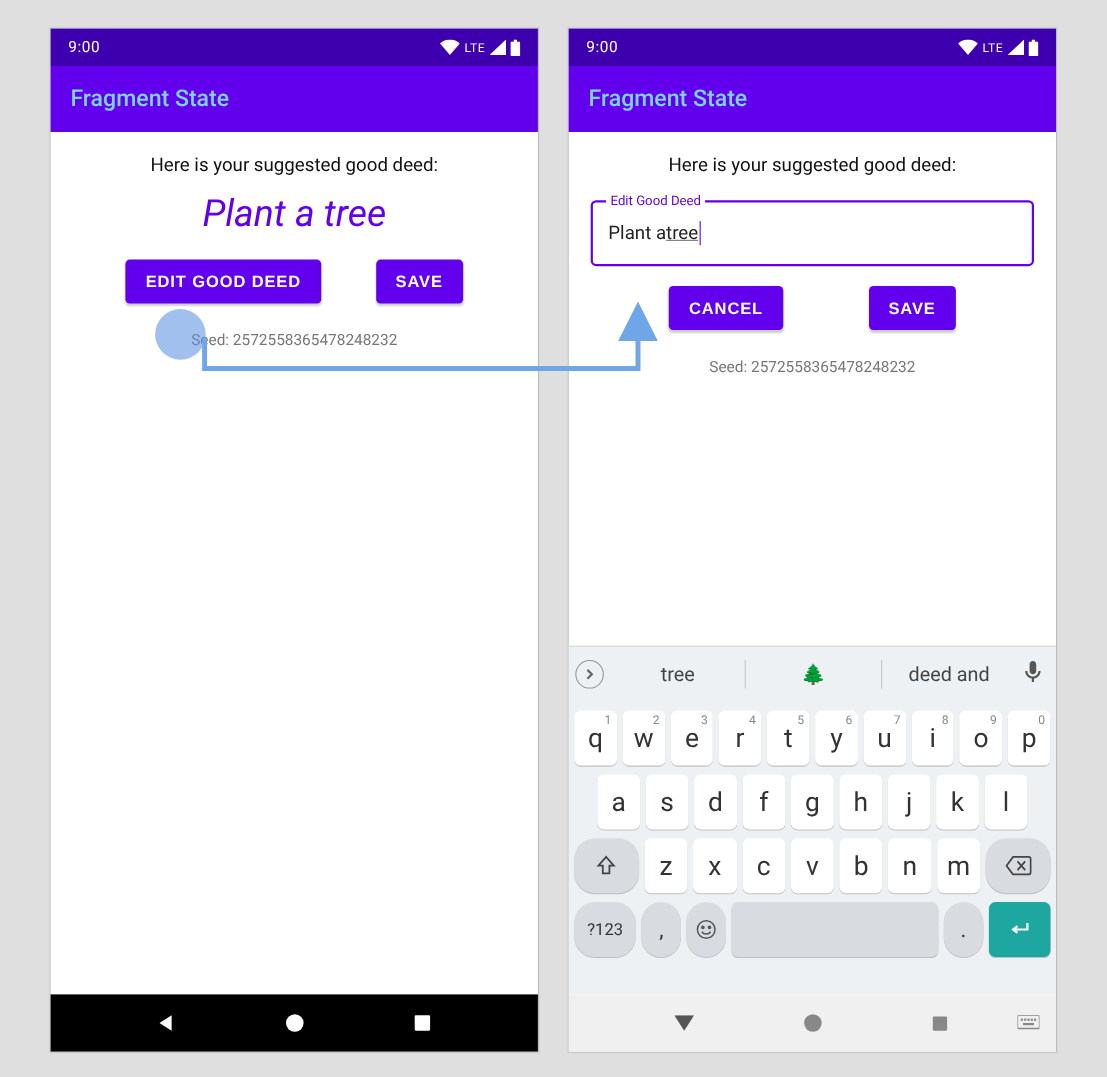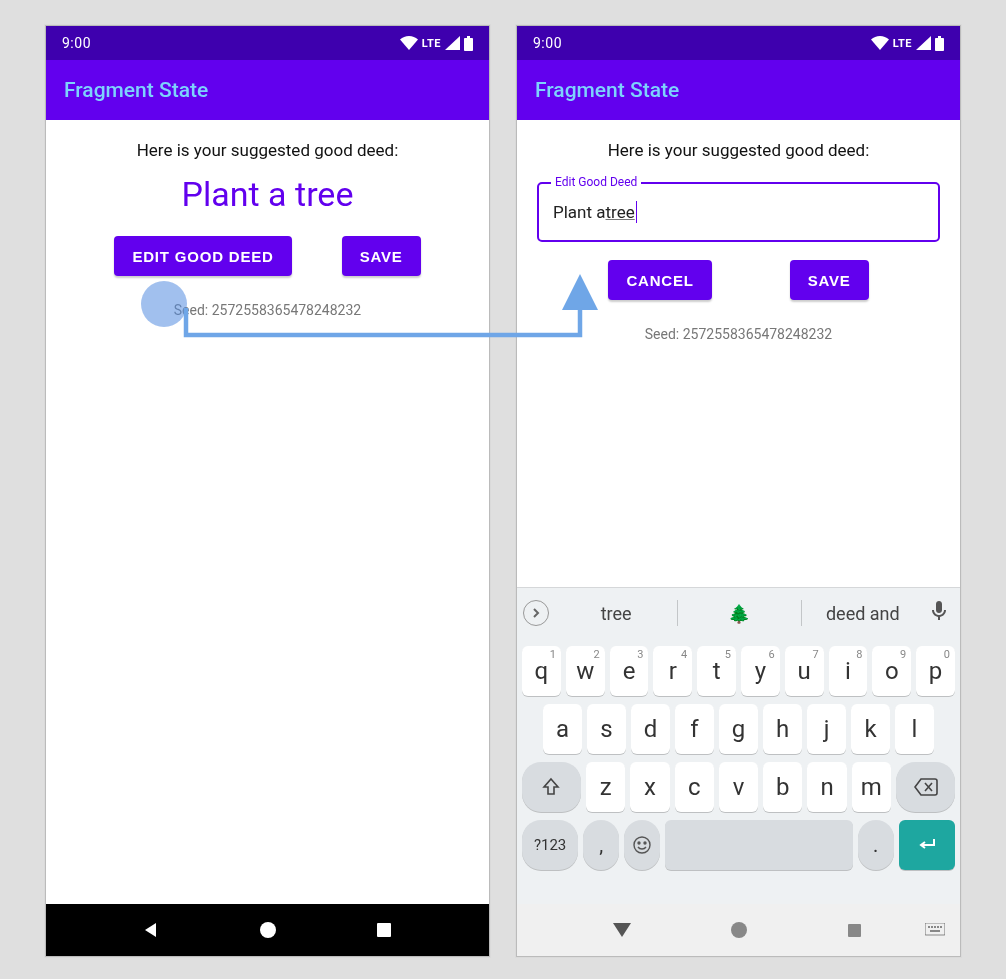--- a/index.html
+++ b/index.html
@@ -1,25 +1,25 @@
 <!DOCTYPE html>
 <html><head>
   <meta charset="utf-8">
   <style>
     body{margin:0;background:#DFDFDF;font-family:Roboto,-apple-system,"Segoe UI",sans-serif;width:1006px;height:979px;-webkit-font-smoothing:antialiased;}
     .stage{position:relative;width:1006px;height:979px;}
     .phone{position:absolute;width:443px;height:930px;background:#fff;border:1px solid #bbb;box-shadow:0 0 0 1px rgba(0,0,0,.02);}
     .statusbar{height:34px;background:#3E00AE;color:#fff;display:flex;align-items:center;padding:0 16px;font-size:14px;}
     .status-time{flex:1;font-weight:400;letter-spacing:.5px;}
     .status-icons{display:flex;align-items:center;gap:4px;}
-    .lte{font-size:11px;font-weight:700;letter-spacing:.5px;}
+    .lte{font-size:11px;font-weight:400;letter-spacing:.5px;}
     .appbar{height:60px;background:#6200EE;color:#7dd3fc;display:flex;align-items:center;padding:0 18px;font-size:21px;font-weight:500;}
     .content{padding:16px;color:#111;}
     .suggest{text-align:center;font-size:17px;margin-top:4px;}
-    .deed{color:#6200EE;font-size:34px;text-align:center;margin-top:14px;font-weight:400;}
+    .deed{color:#6200EE;font-size:34px;text-align:center;margin-top:14px;font-weight:400;font-style:italic;}
     .btnrow{display:flex;justify-content:center;gap:50px;margin-top:22px;}
     .btnrow2{display:flex;justify-content:center;gap:78px;margin-top:18px;}
     .mbtn{background:#6200EE;color:#fff;border:none;border-radius:4px;height:40px;padding:0 18px;font-size:15px;font-weight:600;letter-spacing:.8px;box-shadow:0 2px 2px rgba(0,0,0,.2);cursor:pointer;}
     .seed{text-align:center;font-size:14px;color:#777;margin-top:26px;}
     .navbar{position:absolute;bottom:0;left:0;right:0;height:52px;background:#000;display:flex;justify-content:space-evenly;align-items:center;}
     .navbar-alt{background:#f0f0f0;}
     .navbtn{width:22px;height:22px;display:flex;align-items:center;justify-content:center;}
     
     .tf{position:relative;border:2px solid #6200EE;border-radius:5px;height:56px;margin:22px 6px 0;}
     .tf-label{position:absolute;top:-9px;left:12px;background:#fff;padding:0 4px;font-size:12px;color:#6200EE;}

